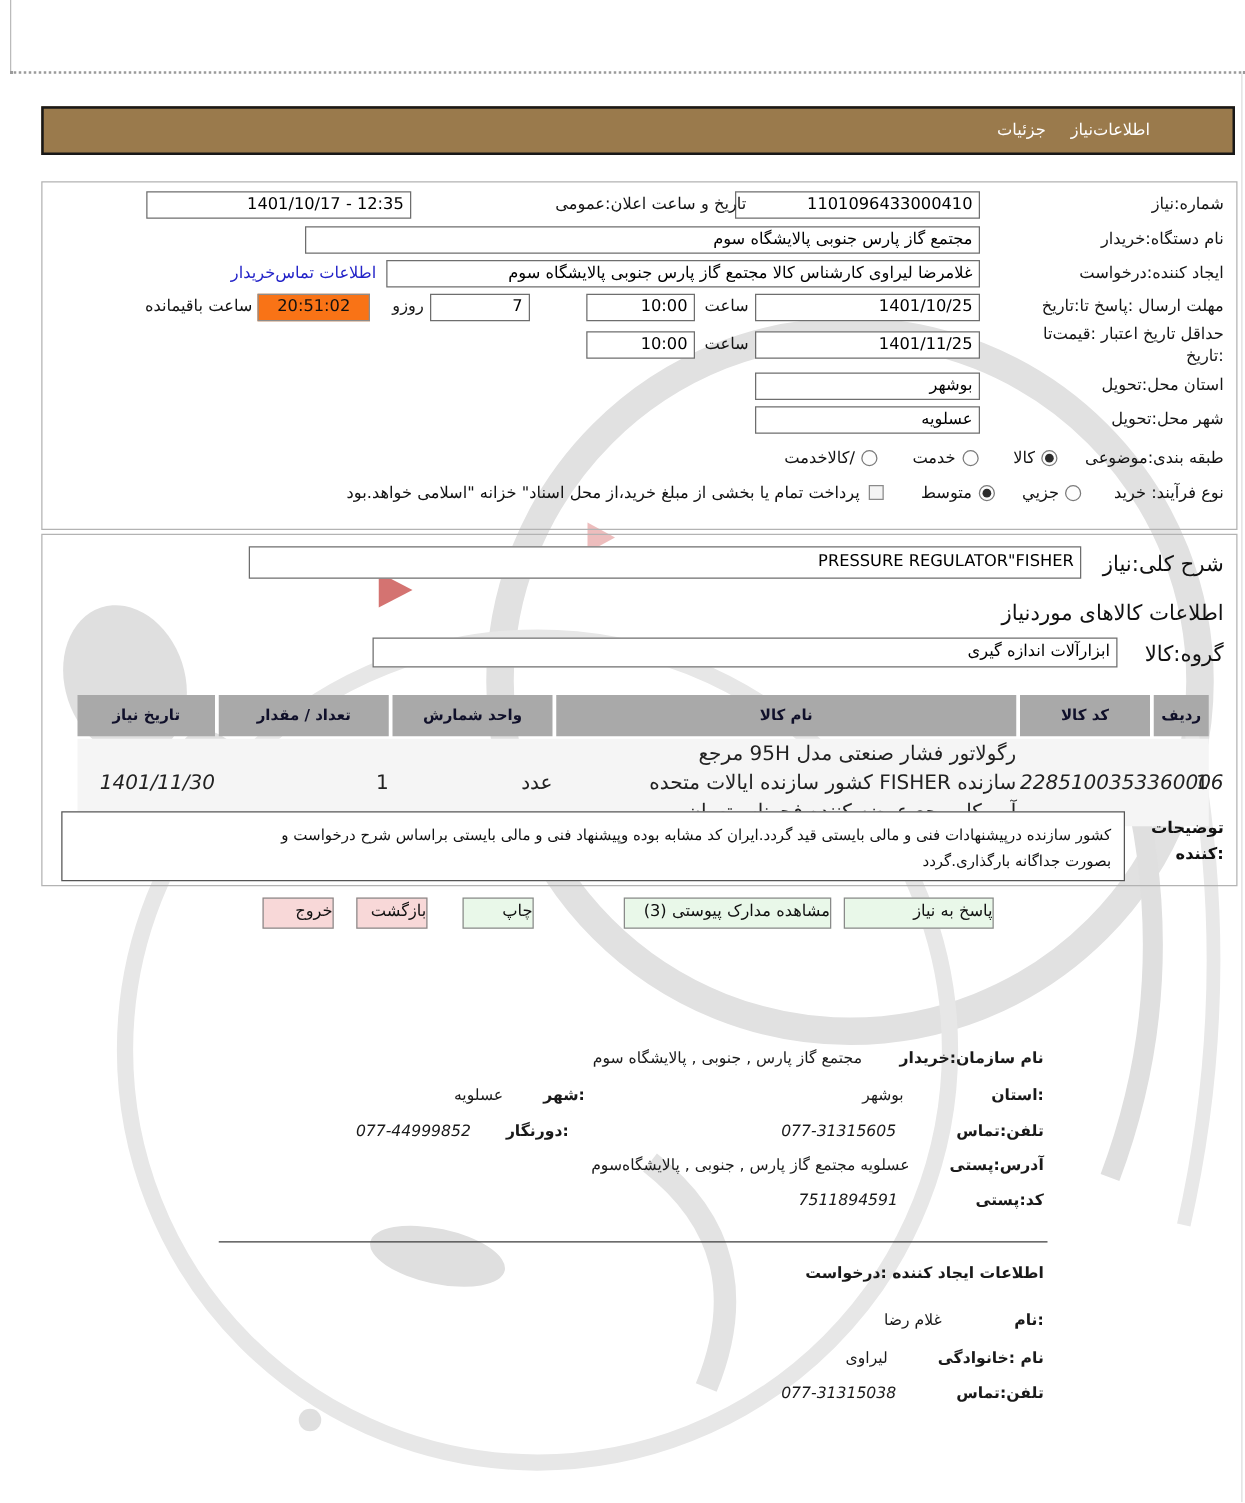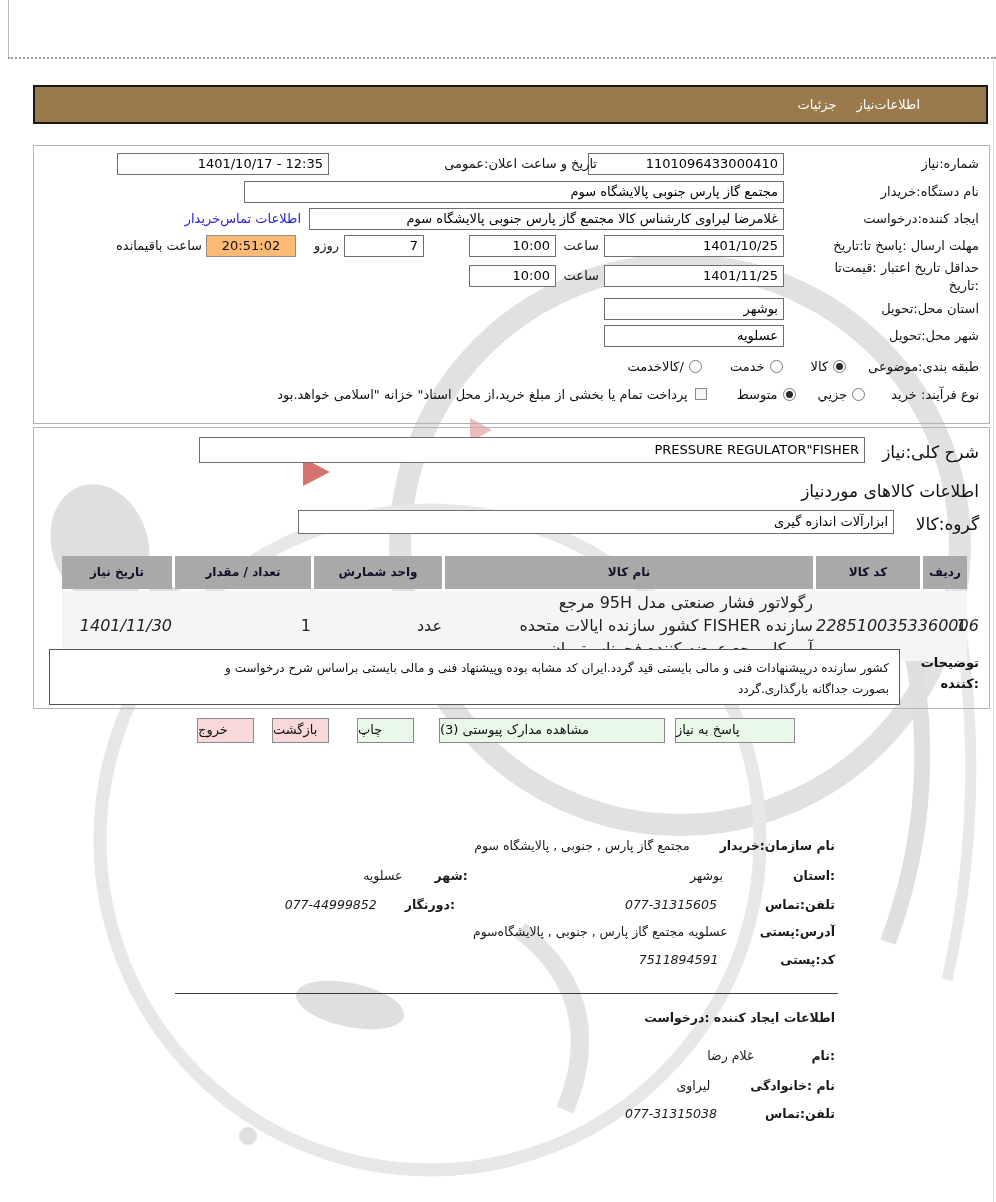--- a/index.html
+++ b/index.html
@@ -22,21 +22,21 @@
   .panel2{top:427px;height:282px;}
   .row{position:absolute;left:0;right:0;height:22px;direction:rtl;}
   .lbl{position:absolute;font-size:13px;line-height:22px;color:#141414;white-space:nowrap;}
   .b{font-weight:bold;}
   .inp{position:absolute;height:22px;border:1px solid #6e6e6e;background:#fff;font-size:13px;
        line-height:20px;padding:0 5px;box-sizing:border-box;text-align:right;direction:rtl;
        white-space:nowrap;overflow:hidden;color:#000;}
   .ltr{direction:ltr;}
   .num{direction:ltr;unicode-bidi:embed;font-style:italic;}
   .link{position:absolute;font-size:13px;line-height:22px;color:#2323C8;white-space:nowrap;cursor:pointer;}
-  .badge{position:absolute;height:22px;border:1px solid #8d8d8d;background:#fdba74;font-size:13px;
+  .badge{position:absolute;height:22px;border:1px solid #8d8d8d;background:#f97316;font-size:13px;
          line-height:20px;text-align:center;box-sizing:border-box;direction:ltr;}
   .flexrow{position:absolute;right:10px;height:22px;display:flex;direction:rtl;align-items:center;font-size:13px;}
   .radio{display:inline-block;width:13px;height:13px;border:1px solid #7a7a7a;border-radius:50%;
          background:#fdfdfd;box-sizing:border-box;}
   .radio.sel::after{content:"";display:block;width:7px;height:7px;margin:2px;border-radius:50%;background:#2b2b2b;}
   .chk{display:inline-block;width:12px;height:12px;border:1px solid #8a8a8a;background:#f4f4f4;box-sizing:border-box;}
   
   .p2lbl{position:absolute;right:10px;font-size:17px;font-weight:normal;white-space:nowrap;}
   .tbl{position:absolute;top:128px;right:22px;width:905px;direction:rtl;}
   .thead{display:flex;gap:3px;}
@@ -47,21 +47,21 @@
   .w-row{width:44px;flex:none;}.w-code{width:104px;flex:none;}.w-name{width:368px;flex:none;}
   .w-unit{width:128px;flex:none;}.w-qty{width:136px;flex:none;}.w-date{width:110px;flex:none;}
   .pre{white-space:pre-line;line-height:1.45;}
   .notes-lbl{position:absolute;right:10px;top:224px;font-size:13px;font-weight:bold;
              white-space:pre-line;text-align:right;line-height:1.65;direction:rtl;}
   .notes-box{position:absolute;right:89px;left:15px;top:221px;height:56px;border:1px solid #555;
              background:#fff;font-size:12px;text-align:right;padding:8px 10px;box-sizing:border-box;
              white-space:pre-line;line-height:1.75;direction:rtl;color:#111;}
   
   .btnrow{position:absolute;top:718px;right:201px;display:flex;direction:rtl;z-index:1;}
-  .btn{height:25px;line-height:22px;text-align:left;border:1px solid #8a8a8a;font-size:13px;
+  .btn{height:25px;line-height:22px;text-align:right;border:1px solid #8a8a8a;font-size:13px;
        box-sizing:border-box;cursor:pointer;white-space:nowrap;color:#101010;}
   .green{background:#E9F8E9;}
   .pink{background:#F8D8D8;}
   
   .bar2{position:absolute;left:178px;top:785px;width:678px;height:27px;background:#8E6F3E;
         direction:rtl;color:#fff;font-weight:bold;font-size:13px;line-height:27px;
         padding-right:14px;box-sizing:border-box;}
   .crow{position:absolute;right:161px;display:flex;direction:rtl;align-items:center;
         font-size:12.5px;white-space:nowrap;color:#1a1a1a;}
   .cv{font-weight:normal;}
@@ -201,21 +201,21 @@
       </div>
 
       <div class="notes-lbl">توضیحات
 :کننده</div>
       <div class="notes-box">کشور سازنده درپیشنهادات فنی و مالی بایستی قید گردد.ایران کد مشابه بوده وپیشنهاد فنی و مالی بایستی براساس شرح درخواست و
 بصورت جداگانه بارگذاری.گردد</div>
     </div>
 
     <div class="btnrow">
       <div class="btn green" style="width:120px;margin-left:10px">پاسخ به نیاز</div>
-      <div class="btn green" style="width:226px;margin-left:25px">مشاهده مدارک پیوستی (3)</div>
+      <div class="btn green" style="width:166px;margin-left:72px">مشاهده مدارک پیوستی (3)</div>
       <div class="btn green" style="width:57px;margin-left:28px">چاپ</div>
       <div class="btn pink" style="width:57px;margin-left:18px">بازگشت</div>
       <div class="btn pink" style="width:57px">خروج</div>
     </div>
 
 
     <div class="crow" style="top:838px">
       <span class="b" style="margin-left:30px">نام سازمان:خریدار</span>
       <span class="cv">مجتمع گاز پارس , جنوبی , پالایشگاه سوم</span>
     </div>

